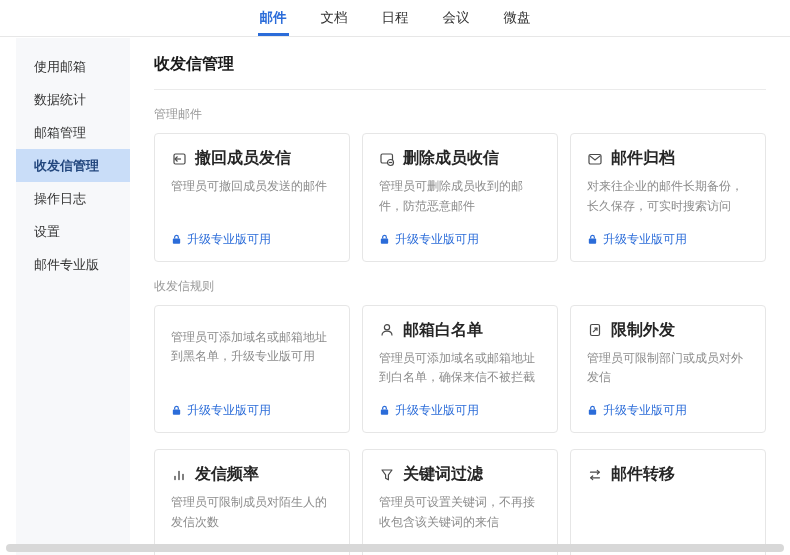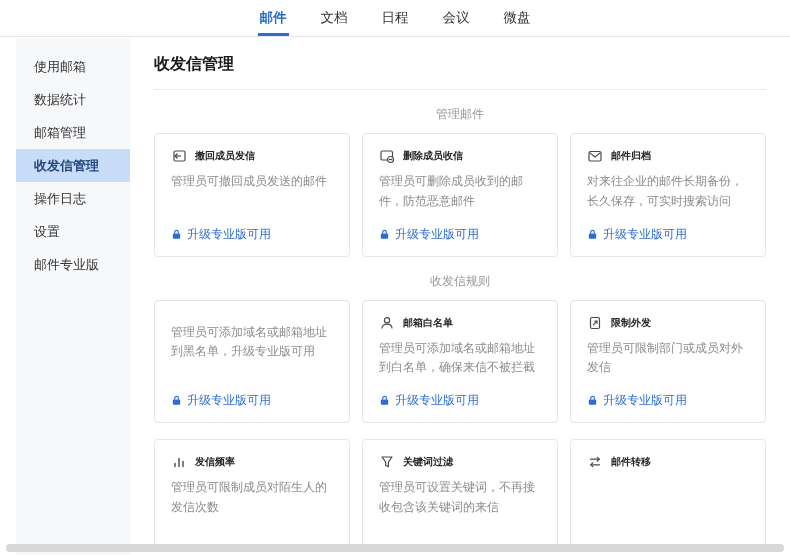--- a/index.html
+++ b/index.html
@@ -72,21 +72,20 @@
     font-size: 16px;
     font-weight: bold;
     color: #1a1a1a;
     padding-bottom: 14px;
     border-bottom: 1px solid #ebebeb;
   }
   .section-label {
     font-size: 12px;
     color: #999;
     margin: 16px 0 10px 0;
-    text-align: center;
   }
   .card-grid {
     display: grid;
     grid-template-columns: repeat(3, 1fr);
     gap: 16px 12px;
   }
   .card {
     border: 1px solid #e6e6e6;
     border-radius: 4px;
     padding: 14px 16px 13px 16px;
@@ -96,21 +95,21 @@
     background: #fff;
     cursor: pointer;
   }
   .card-head {
     display: flex;
     align-items: center;
     gap: 8px;
   }
   .card-head .icon { display: flex; align-items: center; }
   .card-title {
-    font-size: 10px;
+    font-size: 16px;
     font-weight: bold;
     color: #262626;
   }
   .card-desc {
     font-size: 12px;
     color: #8c8c8c;
     line-height: 1.65;
     margin-top: 8px;
   }
   .card-upgrade {

